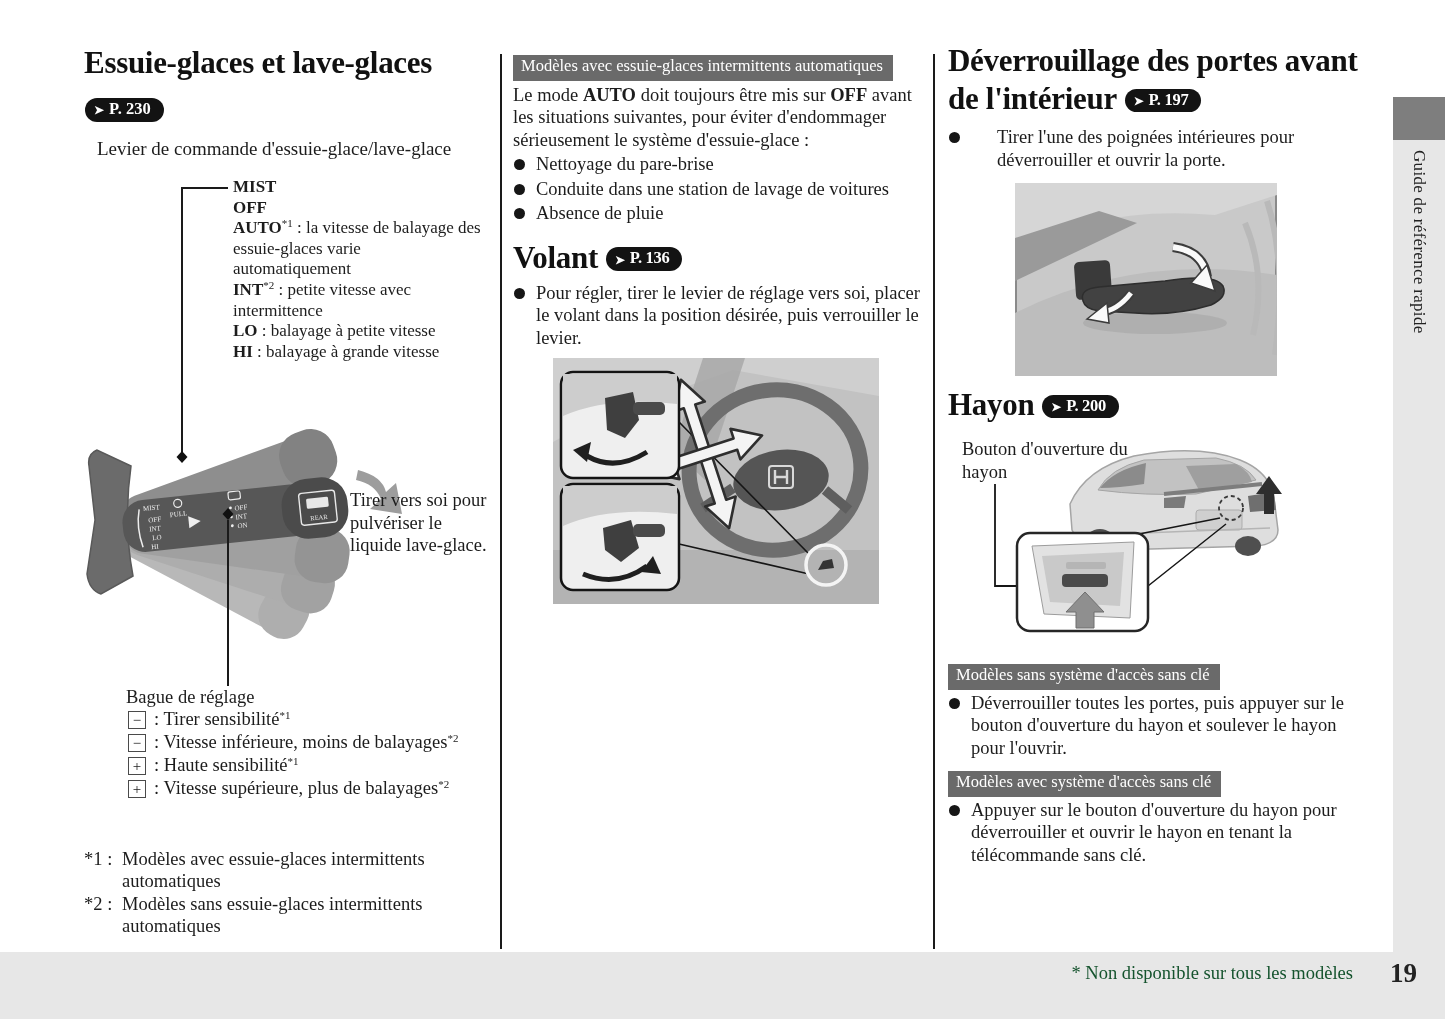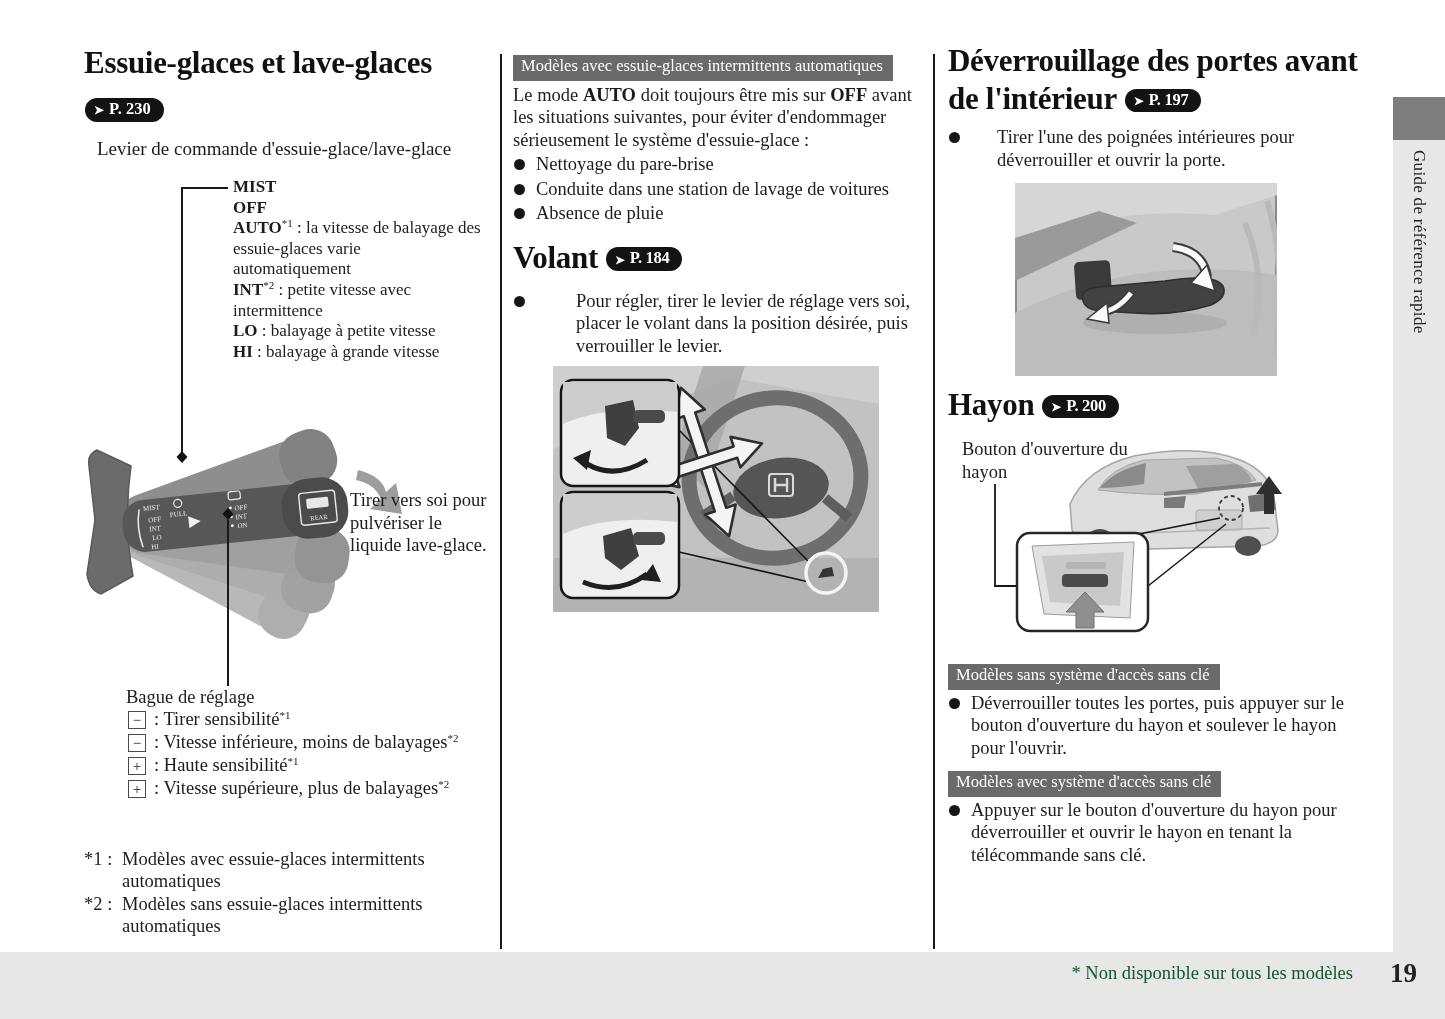--- a/index.html
+++ b/index.html
@@ -179,24 +179,24 @@
           <span class="body">Conduite dans une station de lavage de voitures</span>
         </div>
       <div class="brow">
           <span class="dot"></span>
           <span class="body">Absence de pluie</span>
         </div>
     </div>
 
     <h2 class="t31" style="margin-top:14px;"><span>Volant</span><span class="pill inlinepill">
           <span class="arr">➤</span>
-          <span>P. 184</span>
+          <span>P. 136</span>
         </span></h2>
 
-    <div class="brow" style="margin-top:13px;gap:40px;">
+    <div class="brow" style="margin-top:5px;">
         <span class="dot"></span>
         <span class="body" style="width:398px;">Pour régler, tirer le levier de réglage vers soi, placer le volant dans la position désirée, puis verrouiller le levier.</span>
       </div>
 
     
     <svg class="figure" style="margin:9px 0 0 40px;" width="326" height="246" viewBox="0 0 326 246">
       <rect x="0" y="0" width="326" height="246" fill="#c2c2c2"></rect>
       <polygon points="0,0 326,0 326,38 180,12 40,62 0,84" fill="#cfcfcf"></polygon>
       <polygon points="150,0 192,0 152,122 120,92" fill="#a8a8a8" opacity="0.85"></polygon>
       <rect x="0" y="192" width="326" height="54" fill="#b3b3b3"></rect>

